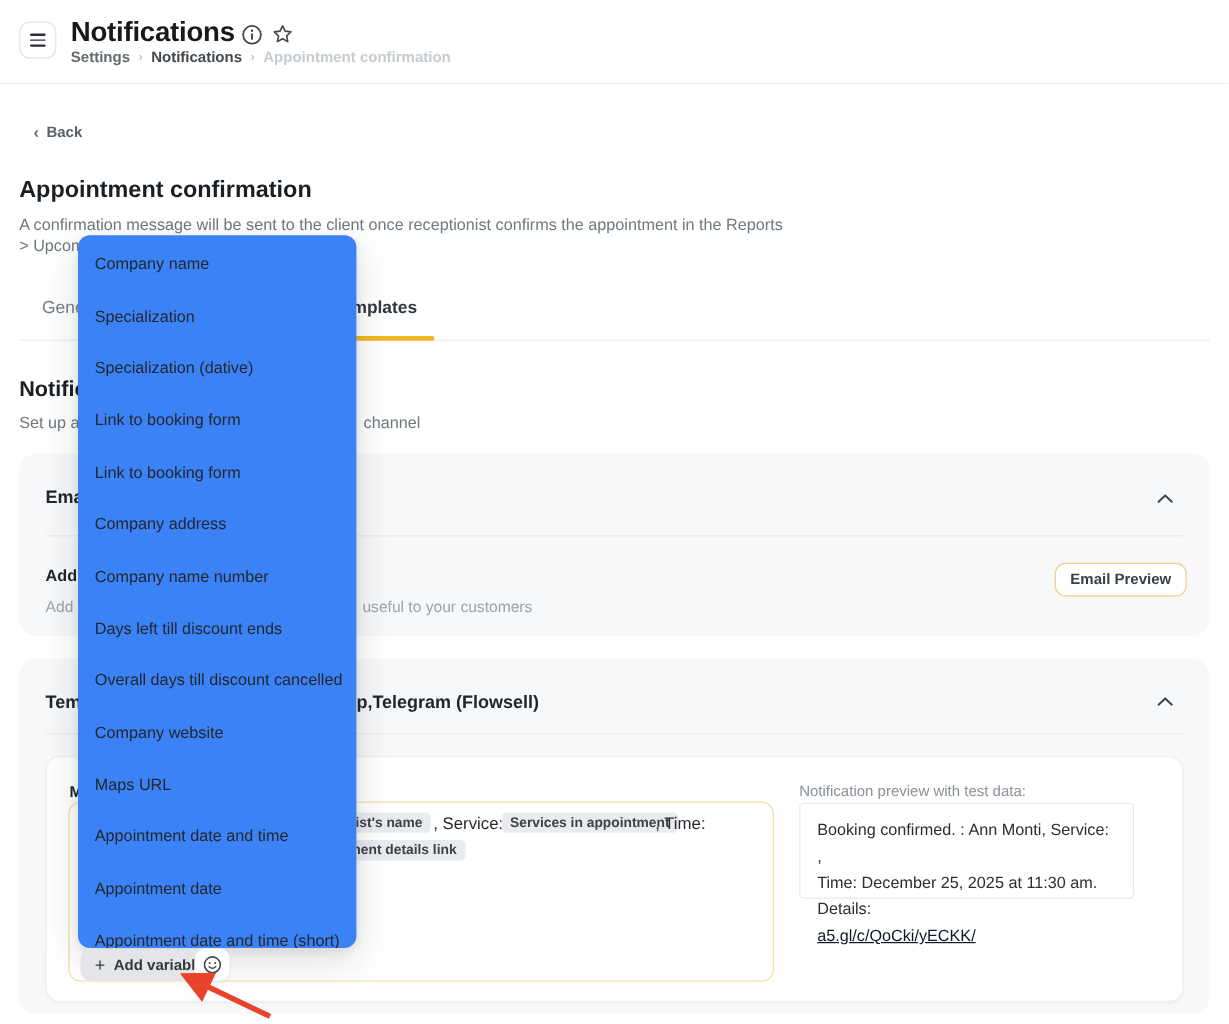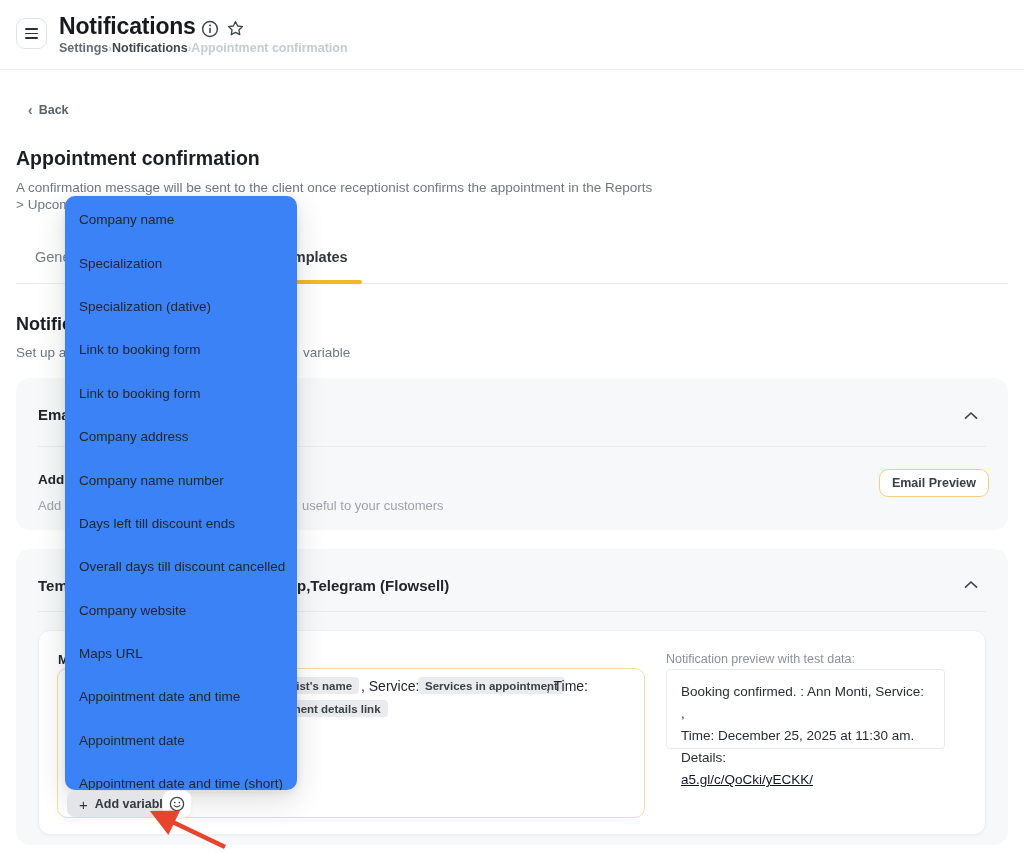--- a/index.html
+++ b/index.html
@@ -6,21 +6,21 @@
   html,body { background:#fff; }
   body { font-family:"Liberation Sans", sans-serif; color:#1b1e22; }
   .page { position:relative; width:1024px; height:853px; background:#fff; overflow:hidden; }
 
   
   .top-header { position:absolute; left:0; top:0; width:1024px; height:70px; background:#fff; border-bottom:1px solid #ECEDEF; }
   .burger-btn { position:absolute; left:16px; top:18px; width:31px; height:31px; border:1px solid #DFE3E8; border-radius:9px; background:#fff; display:flex; align-items:center; justify-content:center; flex-direction:column; gap:3px; cursor:pointer; }
   .burger-btn span { display:block; width:13px; height:1.8px; background:#2A2F35; border-radius:1px; }
   .app-title { position:absolute; left:59px; top:13px; font-size:23px; font-weight:700; color:#17191C; letter-spacing:-0.2px; }
   .title-icons { position:absolute; left:201px; top:19px; display:flex; gap:7px; align-items:center; }
-  .crumbs { position:absolute; left:59px; top:41px; font-size:12.5px; font-weight:600; color:#646B73; display:flex; align-items:center; }
+  .crumbs { position:absolute; left:59px; top:41px; font-size:12.5px; font-weight:600; color:#646B73; display:flex; gap:7px; align-items:center; }
   .crumb-sep { color:#C2C7CC; font-size:11px; }
   .crumb-current { color:#C6CBD0; font-weight:600; }
   .crumb-dark { color:#42474D; }
 
   
   .back-link { position:absolute; left:28px; top:103px; font-size:12.5px; font-weight:600; color:#5A6168; display:flex; align-items:center; gap:6px; cursor:pointer; }
   .back-chevron { font-size:14px; color:#6A7178; line-height:1; }
   .page-h1 { position:absolute; left:16px; top:147px; font-size:19.5px; font-weight:700; color:#1B1E22; }
   .desc1 { position:absolute; left:16px; top:180px; font-size:13.5px; color:#70787F; }
   .desc2 { position:absolute; left:16px; top:197px; font-size:13.5px; color:#70787F; }
@@ -121,21 +121,21 @@
   <div class="desc1">A confirmation message will be sent to the client once receptionist confirms the appointment in the Reports</div>
   <div class="desc2">&gt; Upcoming</div>
 
   <div class="tabs-line"></div>
   <div class="tab tab-general">General</div>
   <div class="tab tab-templates">Templates</div>
   <div class="tab-underline"></div>
 
   <div class="section-h">Notifications</div>
   <div class="section-sub-l">Set up a</div>
-  <div class="section-sub-r">variable</div>
+  <div class="section-sub-r">channel</div>
 
   <div class="card card-email">
     <div class="card-title">Email</div>
     <svg class="chevron-up" style="top:33px" viewBox="0 0 14 9">
       <path d="M1.5 7.2 L7 2 L12.5 7.2" fill="none" stroke="#41474E" stroke-width="1.7" stroke-linecap="round" stroke-linejoin="round"></path>
     </svg>
     <div class="card-divider" style="top:68px"></div>
     <div class="email-label">Add</div>
     <div class="email-hint-l">Add</div>
     <div class="email-hint-r">useful to your customers</div>

